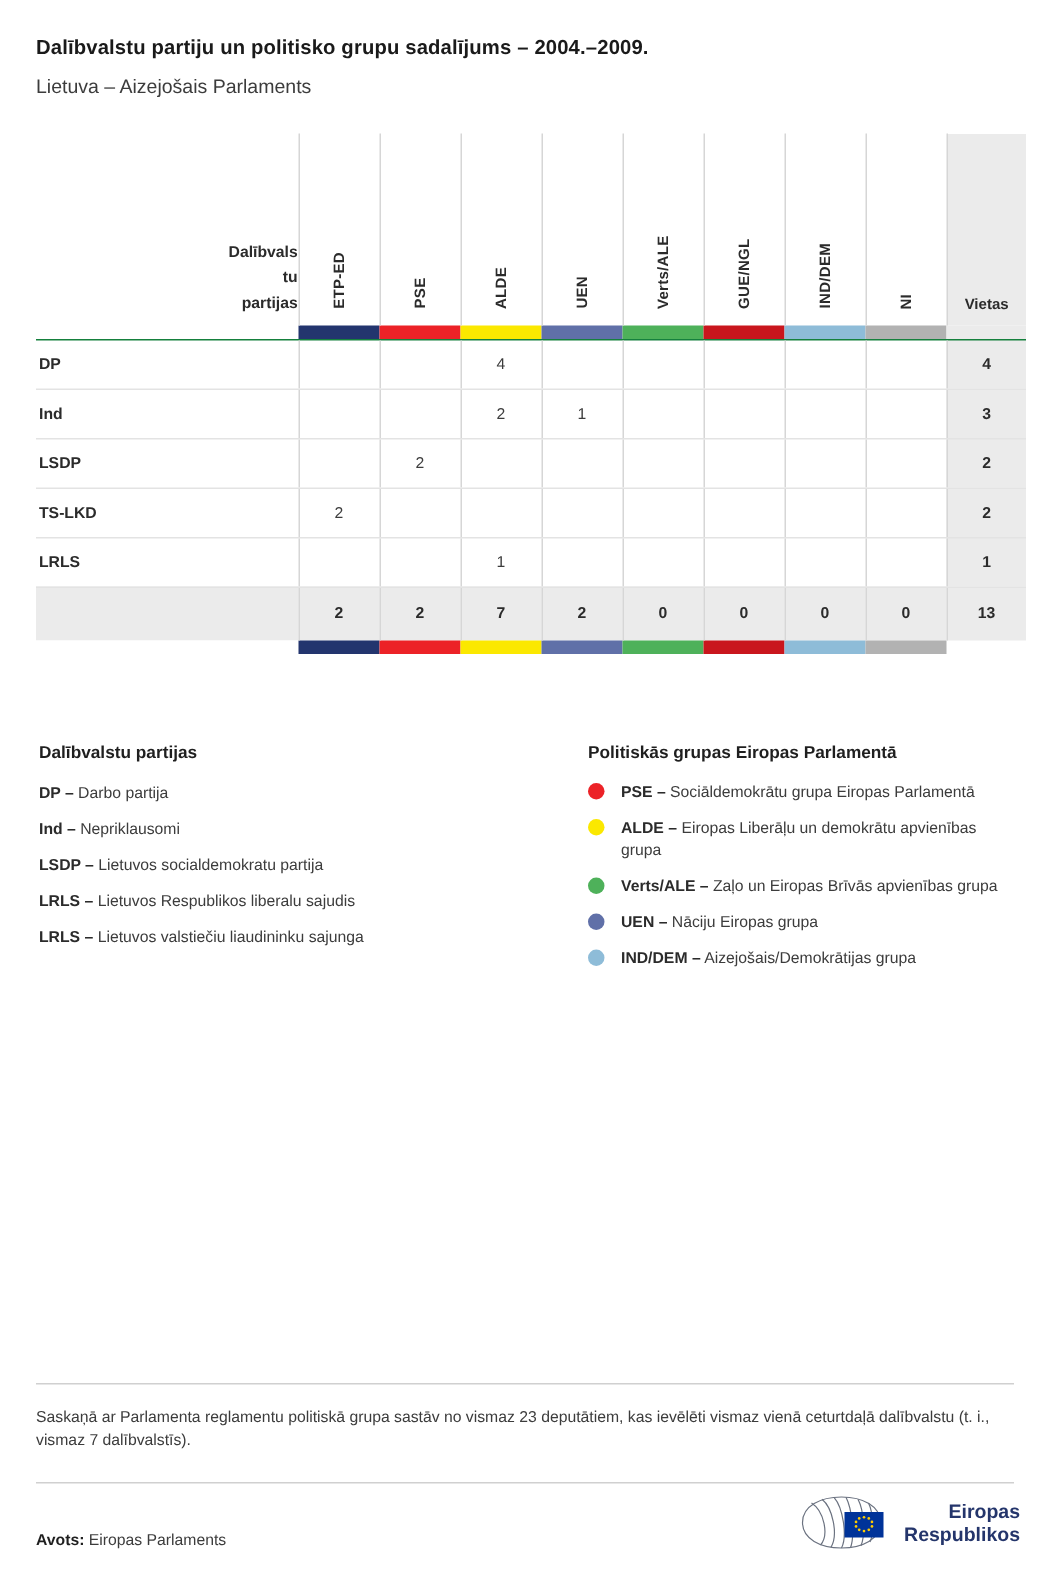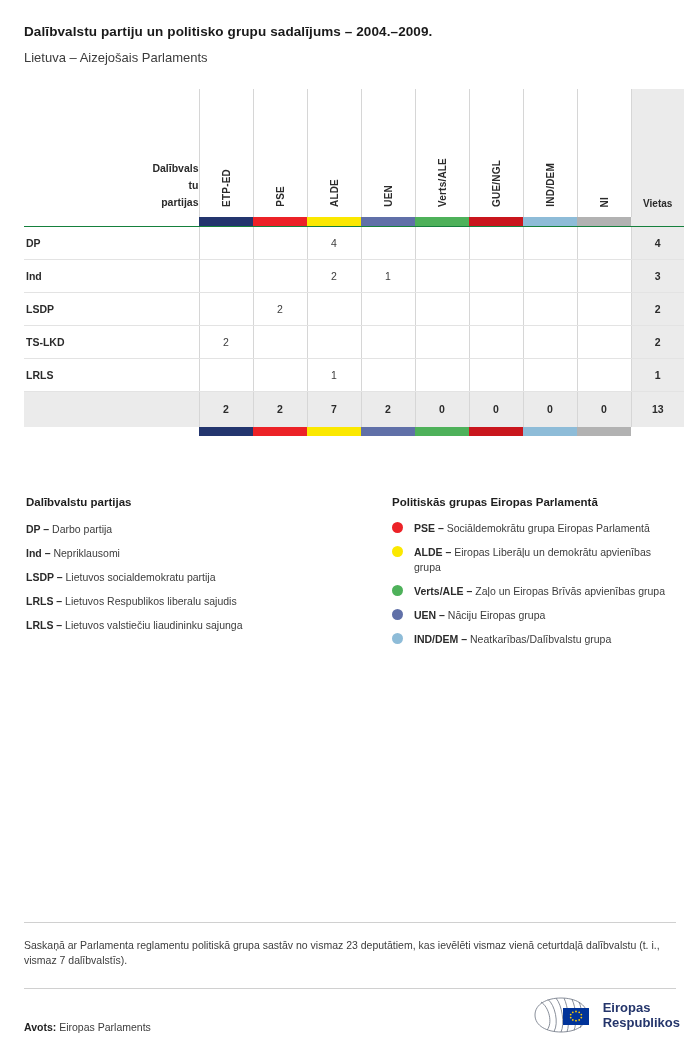--- a/index.html
+++ b/index.html
@@ -207,20 +207,21 @@
     font-size: 10.5px;
     color: #3c3c3c;
   }
   .source b { color: #1f1f1f; }
   .ep-logo {
     position: absolute;
     right: 20px;
     top: 995px;
     display: flex;
     align-items: center;
+    text-align: right;
   }
   .ep-mark { width: 62px; height: 40px; }
   .ep-name {
     margin-left: 8px;
     font-size: 13px;
     font-weight: bold;
     color: #24356b;
     line-height: 15px;
   }
 </style>
@@ -389,21 +390,21 @@
       <div class="lr-item">
         <span class="dot" style="background:#4eb15a"></span>
         <span class="lr-text"><b>Verts/ALE –</b><span> Zaļo un Eiropas Brīvās apvienības grupa</span></span>
       </div>
       <div class="lr-item">
         <span class="dot" style="background:#6070a8"></span>
         <span class="lr-text"><b>UEN –</b><span> Nāciju Eiropas grupa</span></span>
       </div>
       <div class="lr-item">
         <span class="dot" style="background:#8ebcd8"></span>
-        <span class="lr-text"><b>IND/DEM –</b><span> Neatkarības/Dalībvalstu grupa</span></span>
+        <span class="lr-text"><b>IND/DEM –</b><span> Aizejošais/Demokrātijas grupa</span></span>
       </div>
     </div>
   </div>
 
   <div class="rule" style="top:922px"></div>
   <div class="note">Saskaņā ar Parlamenta reglamentu politiskā grupa sastāv no vismaz 23 deputātiem, kas ievēlēti vismaz vienā ceturtdaļā dalībvalstu (t. i., vismaz 7 dalībvalstīs).</div>
   <div class="rule" style="top:988px"></div>
 
   <div class="source">
     <b>Avots:</b><span> Eiropas Parlaments</span>

